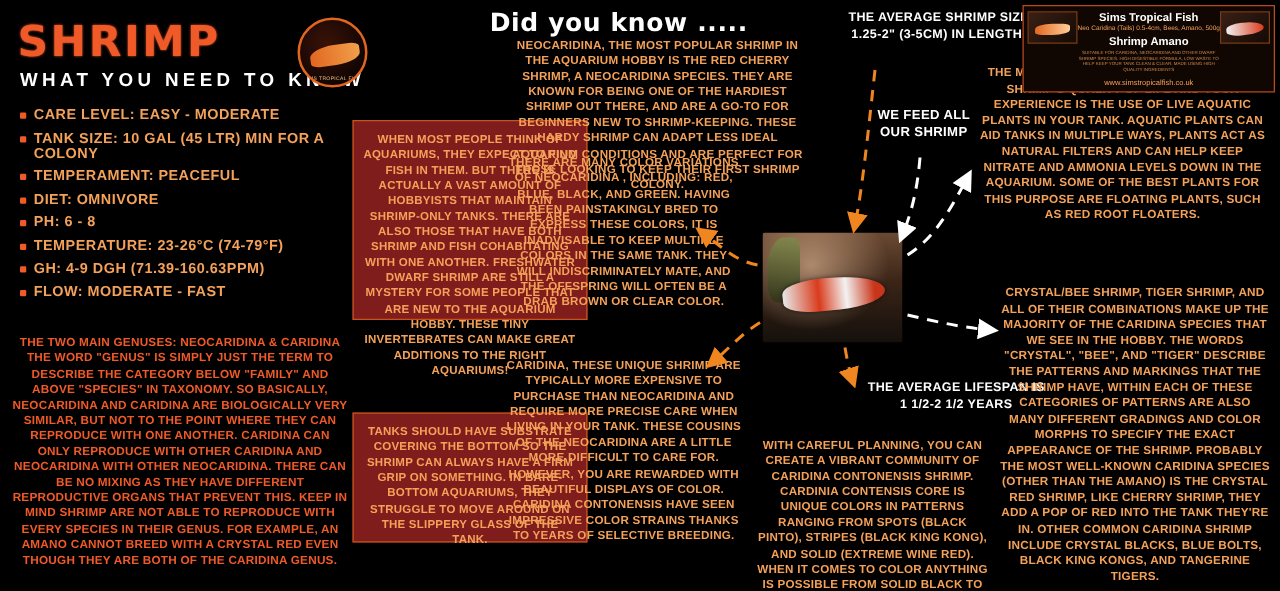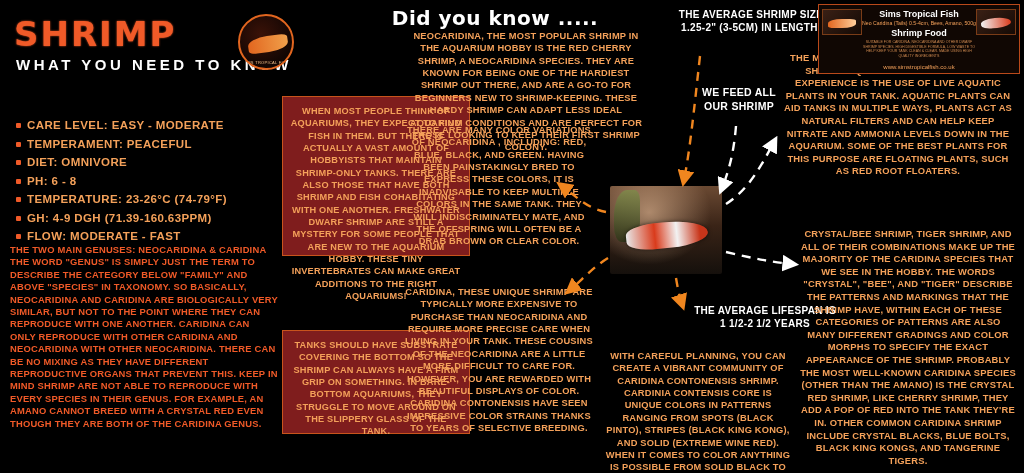--- a/index.html
+++ b/index.html
@@ -56,21 +56,20 @@
     position: absolute; bottom: 3px; left: 0; right: 0;
     text-align: center;
     font-size: 4px;
     color: #f3c08a;
     letter-spacing: .3px;
   }
 
   .facts {
     position: absolute; left: 16px; top: 86px;
     width: 258px;
-    margin-top: 33px;
   }
   .facts li {
     list-style: none;
     position: relative;
     font-size: 11.5px;
     font-weight: bold;
     letter-spacing: .4px;
     color: #f4a15a;
     margin-bottom: 6.5px;
     padding-left: 11px;
@@ -79,26 +78,26 @@
   .facts li:before {
     content: "";
     position: absolute; left: 0; top: 4px;
     width: 5px; height: 5px;
     background: #f05a28;
     border-radius: 1px;
   }
   .facts ul { margin: 0; padding: 0; }
 
   .genus-block {
-    position: absolute; left: 10px; top: 244px;
+    position: absolute; left: 10px; top: 268px;
     width: 268px;
     font-size: 9.4px;
     line-height: 1.32;
     color: #f05a28;
-    text-align: left;
+    text-align: center;
     text-transform: uppercase;
     font-weight: bold;
     letter-spacing: .2px;
   }
 
   
   .box {
     position: absolute;
     border: 1px solid #c8541c;
     background: #7f1d1d;
@@ -266,20 +265,21 @@
   <div class="title-sub">WHAT YOU NEED TO KNOW</div>
 
   <div class="logo-badge">
     <div class="fish"></div>
     <div class="txt">SIMS TROPICAL FISH</div>
   </div>
 
   <div class="facts">
     <ul>
       <li>CARE LEVEL: EASY - MODERATE</li>
+      <li>TANK SIZE: 10 GAL (45 LTR) MIN FOR A COLONY</li>
       <li>TEMPERAMENT: PEACEFUL</li>
       <li>DIET: OMNIVORE</li>
       <li>PH: 6 - 8</li>
       <li>TEMPERATURE: 23-26°C (74-79°F)</li>
       <li>GH: 4-9 DGH (71.39-160.63PPM)</li>
       <li>FLOW: MODERATE - FAST</li>
     </ul>
   </div>
 
   <div class="genus-block">THE TWO MAIN GENUSES: NEOCARIDINA &amp; CARIDINA THE WORD "GENUS" IS SIMPLY JUST THE TERM TO DESCRIBE THE CATEGORY BELOW "FAMILY" AND ABOVE "SPECIES" IN TAXONOMY. SO BASICALLY, NEOCARIDINA AND CARIDINA ARE BIOLOGICALLY VERY SIMILAR, BUT NOT TO THE POINT WHERE THEY CAN REPRODUCE WITH ONE ANOTHER. CARIDINA CAN ONLY REPRODUCE WITH OTHER CARIDINA AND NEOCARIDINA WITH OTHER NEOCARIDINA. THERE CAN BE NO MIXING AS THEY HAVE DIFFERENT REPRODUCTIVE ORGANS THAT PREVENT THIS. KEEP IN MIND SHRIMP ARE NOT ABLE TO REPRODUCE WITH EVERY SPECIES IN THEIR GENUS. FOR EXAMPLE, AN AMANO CANNOT BREED WITH A CRYSTAL RED EVEN THOUGH THEY ARE BOTH OF THE CARIDINA GENUS.</div>
@@ -307,21 +307,21 @@
 
   <div class="adbox">
     <div class="thumb-l">
         <div class="fishy"></div>
       </div>
     <div class="thumb-r">
         <div class="shr"></div>
       </div>
     <div class="brand">Sims Tropical Fish</div>
     <div class="tag">Neo Caridina (Tails) 0.5-4cm, Bees, Amano, 500g</div>
-    <div class="food">Shrimp Food</div>
+    <div class="food">Shrimp Amano</div>
     <div class="blurb">SUITABLE FOR CARIDINA, NEOCARIDINA AND OTHER DWARF SHRIMP SPECIES. HIGH DIGESTIBLE FORMULA, LOW WASTE TO HELP KEEP YOUR TANK CLEAN &amp; CLEAR. MADE USING HIGH QUALITY INGREDIENTS</div>
     <div class="url">www.simstropicalfish.co.uk</div>
   </div>
 
   <svg class="arrows" width="1024" height="473" viewBox="0 0 1024 473">
     <defs>
       <marker id="ah-o" markerWidth="7" markerHeight="7" refX="4" refY="3.5" orient="auto">
         <path d="M0,0 L7,3.5 L0,7 z" fill="#f0861f"></path>
       </marker>
       <marker id="ah-w" markerWidth="7" markerHeight="7" refX="4" refY="3.5" orient="auto">

